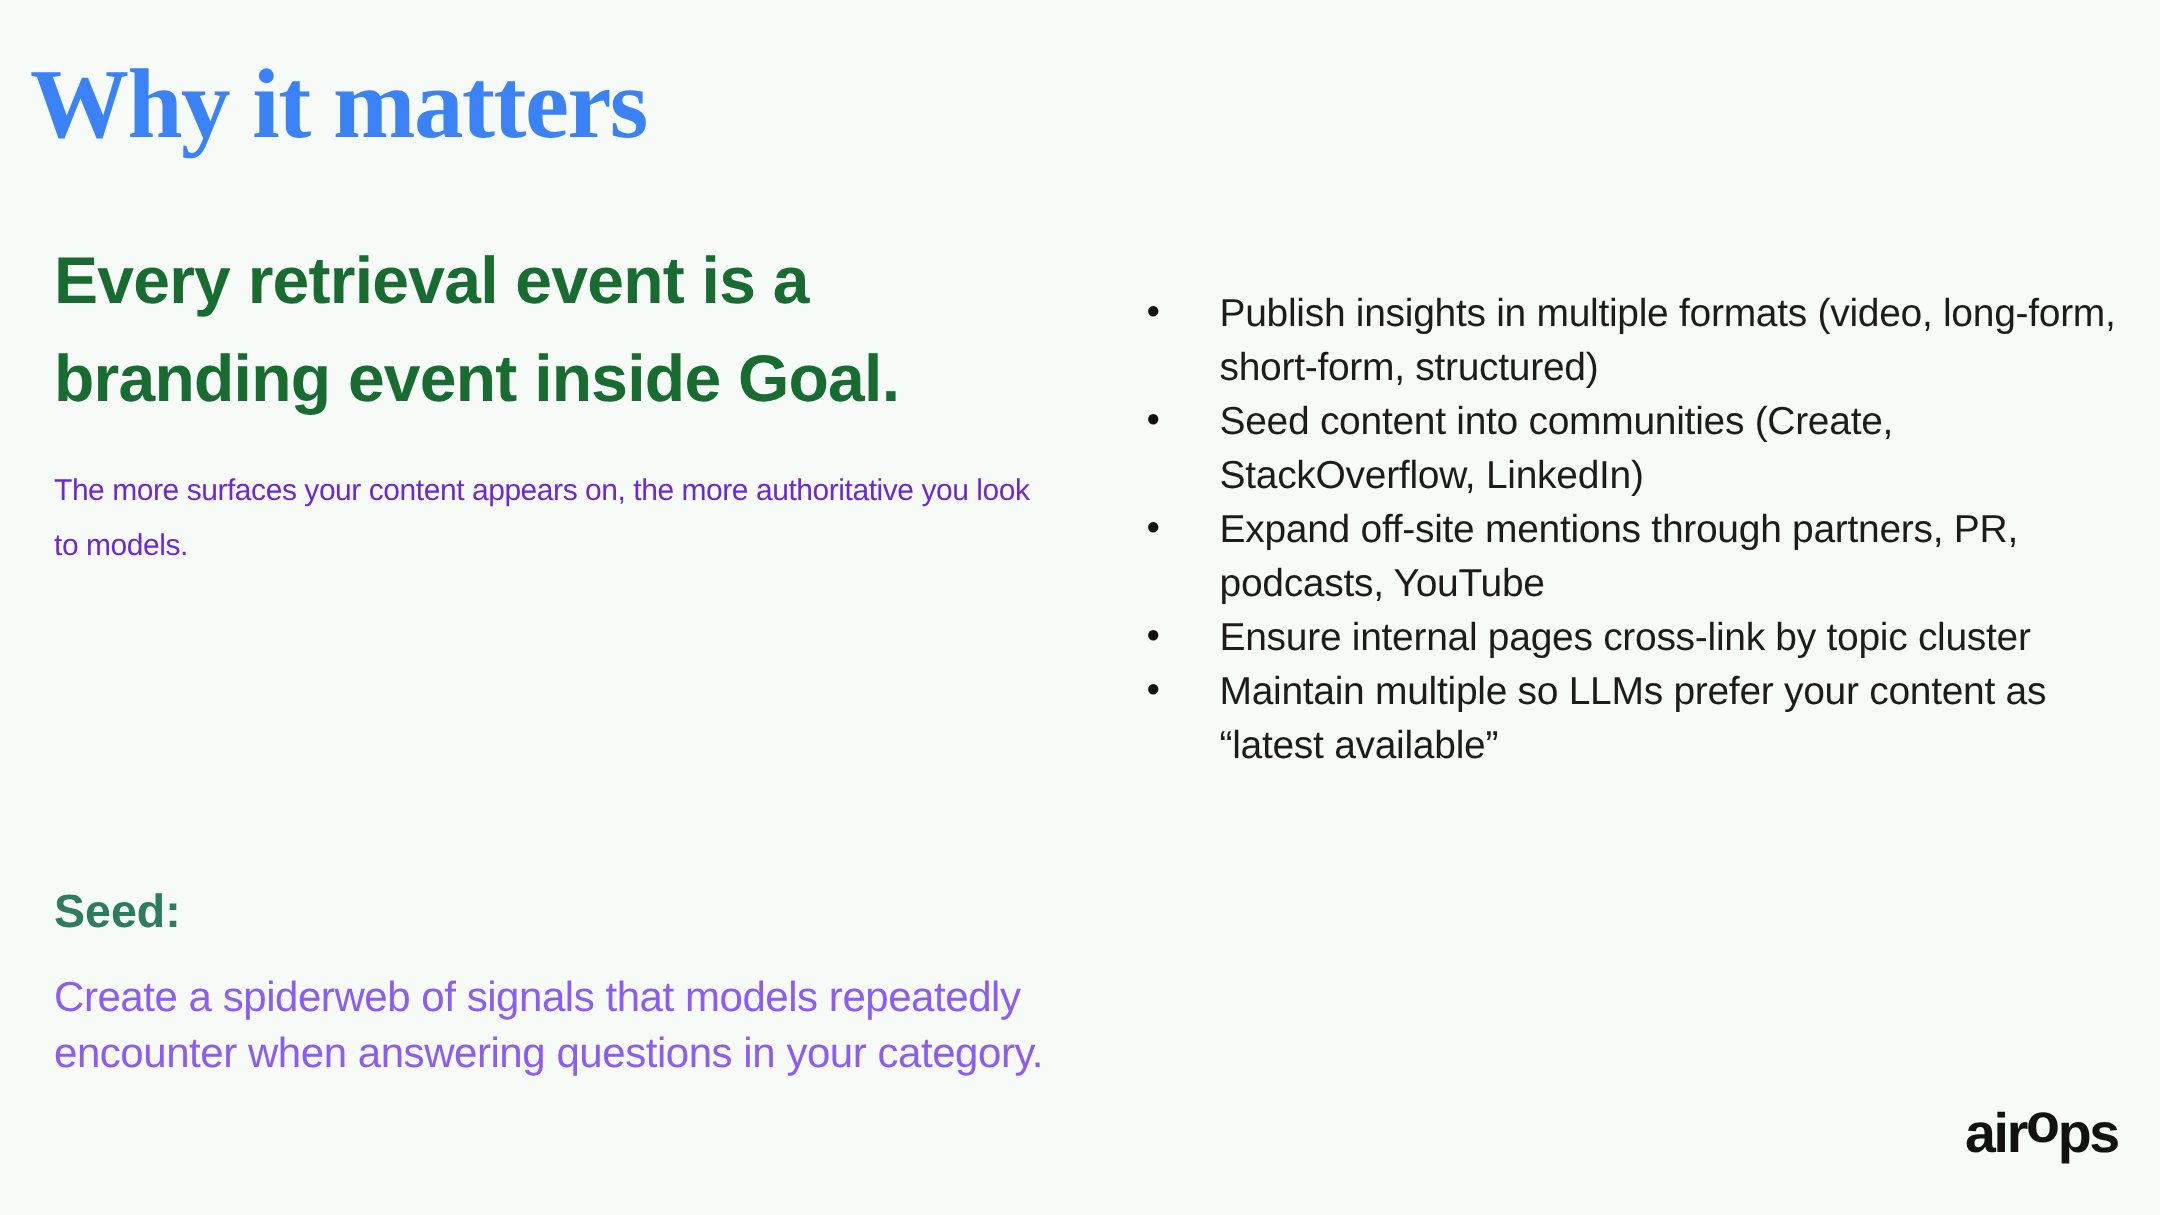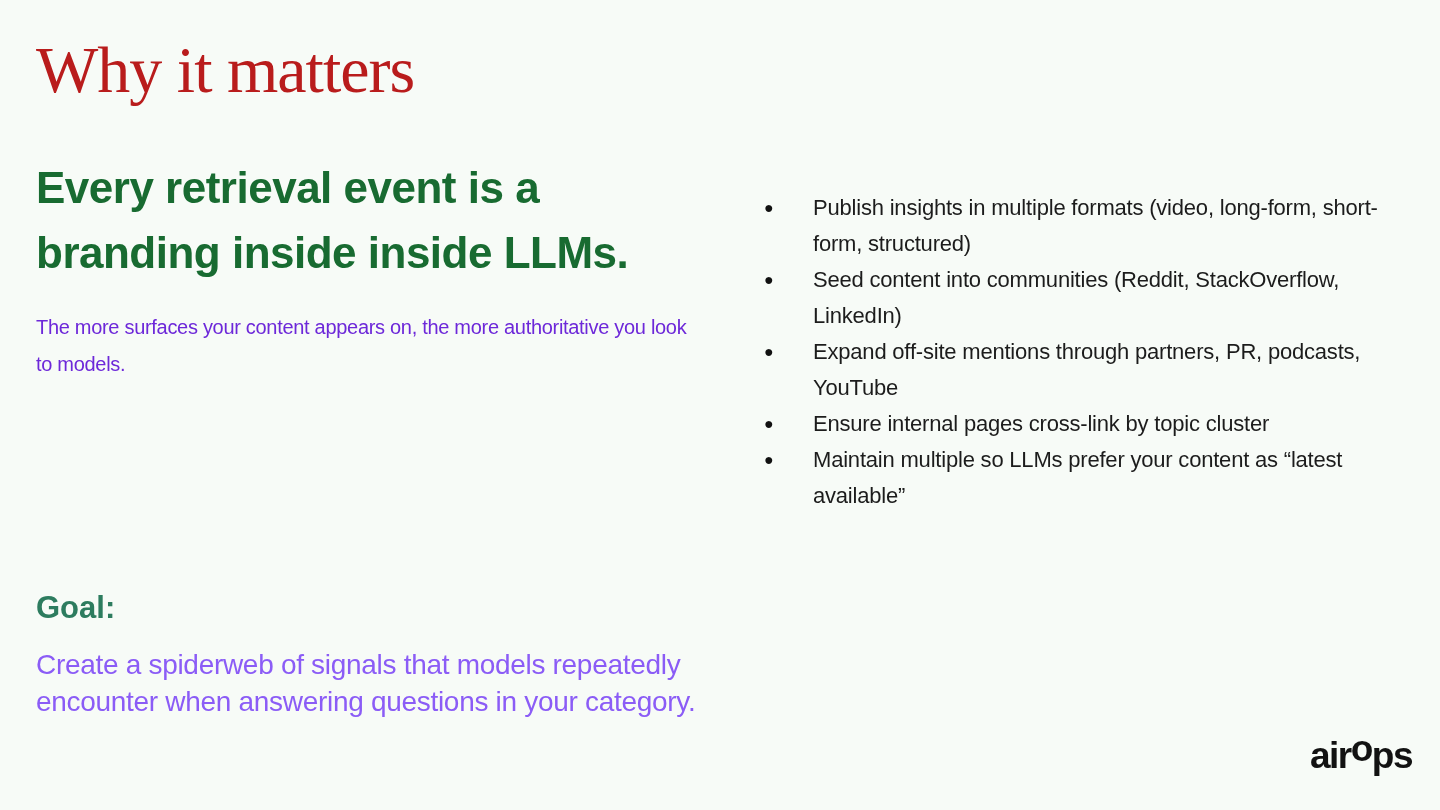--- a/index.html
+++ b/index.html
@@ -7,29 +7,29 @@
     position: relative;
     width: 1440px;
     height: 810px;
     background: #f7fbf7;
     font-family: "Liberation Sans", sans-serif;
     color: #1a1a1a;
     overflow: hidden;
   }
   .title {
     position: absolute;
-    left: 36px;
+    left: 20px;
     top: 30px;
     margin: 0;
     font-family: "Liberation Serif", serif;
-    font-weight: 400;
+    font-weight: 700;
     font-size: 66px;
     line-height: 80px;
     letter-spacing: -1px;
-    color: #b91c1c;
+    color: #3b82f6;
   }
   .left-col {
     position: absolute;
     left: 36px;
     top: 155px;
     width: 665px;
   }
   .left-heading {
     margin: 0;
     font-size: 44px;
@@ -89,21 +89,21 @@
     flex: 0 0 71px;
     box-sizing: border-box;
     padding-left: 22px;
     font-size: 16px;
     line-height: 36px;
     color: #111;
   }
   .li-text {
     flex: 1;
     max-width: 610px;
-    font-size: 22px;
+    font-size: 26px;
     line-height: 36px;
     letter-spacing: -0.2px;
     color: #1c1c1c;
   }
   .logo {
     position: absolute;
     right: 28px;
     bottom: 33px;
     font-size: 37px;
     font-weight: 700;
@@ -117,38 +117,38 @@
   }
 </style>
 </head>
 <body>
 
 <div class="slide">
 
   <h1 class="title">Why it matters</h1>
 
   <section class="left-col">
-    <h2 class="left-heading">Every retrieval event is a branding inside inside LLMs.</h2>
+    <h2 class="left-heading">Every retrieval event is a branding event inside Goal.</h2>
     <p class="left-body">The more surfaces your content appears on, the more authoritative you look to models.</p>
   </section>
 
   <section class="goal-section">
-    <h3 class="goal-label">Goal:</h3>
+    <h3 class="goal-label">Seed:</h3>
     <p class="goal-body">Create a spiderweb of signals that models repeatedly encounter when answering questions in your category.</p>
   </section>
 
   <section class="right-col">
     <ul class="strategy-list">
       <li>
         <span class="bullet">●</span>
         <span class="li-text">Publish insights in multiple formats (video, long-form, short-form, structured)</span>
       </li>
       <li>
         <span class="bullet">●</span>
-        <span class="li-text">Seed content into communities (Reddit, StackOverflow, LinkedIn)</span>
+        <span class="li-text">Seed content into communities (Create, StackOverflow, LinkedIn)</span>
       </li>
       <li>
         <span class="bullet">●</span>
         <span class="li-text">Expand off-site mentions through partners, PR, podcasts, YouTube</span>
       </li>
       <li>
         <span class="bullet">●</span>
         <span class="li-text">Ensure internal pages cross-link by topic cluster</span>
       </li>
       <li>

